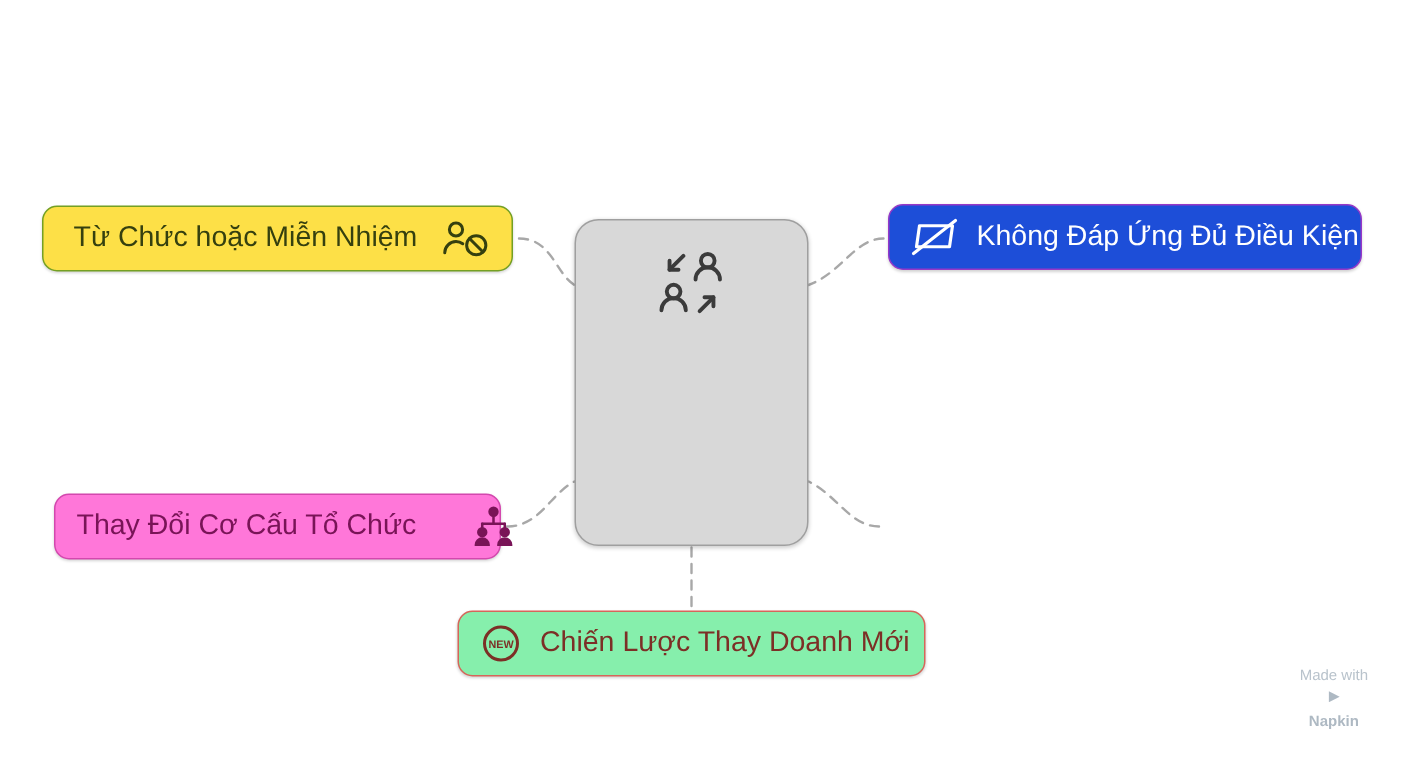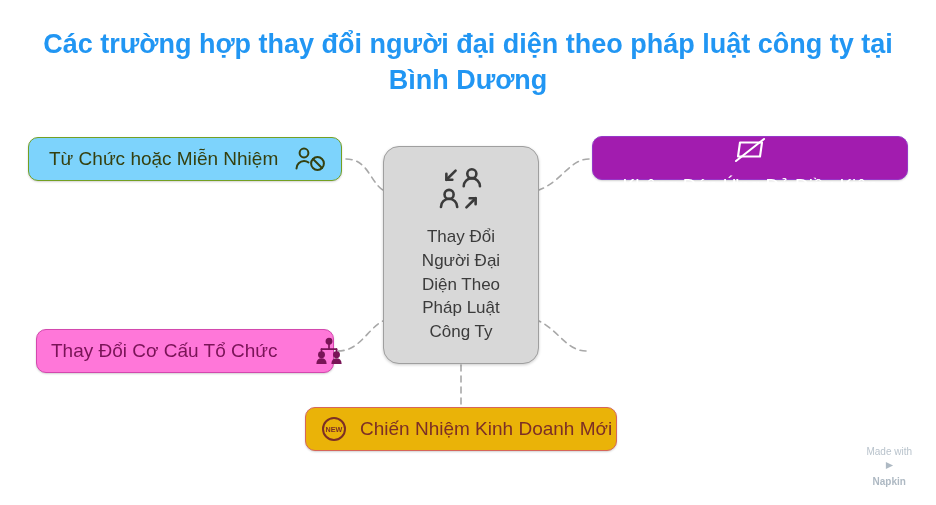--- a/index.html
+++ b/index.html
@@ -17,25 +17,25 @@
 
   .node{
     position:absolute;z-index:2;height:44px;border-radius:10px;
     display:flex;align-items:center;box-sizing:border-box;
     padding:0 14px;font-size:19px;gap:12px;
     box-shadow:0 1px 2px rgba(0,0,0,0.18);
   }
   .node .label{white-space:nowrap;}
   .node .icon{display:flex;align-items:center;flex:none;}
 
-  .node.green{left:28px;top:137px;width:314px;background:#7dd3fc;border:1px solid #74a023;color:#35400f;justify-content:space-between;padding-left:20px;}
-  .node.purple{left:592px;top:136px;width:316px;background:#a21caf;border:1px solid #9638c8;color:#ffffff;flex-direction:column;}
+  .node.green{left:28px;top:137px;width:314px;background:#fde047;border:1px solid #74a023;color:#35400f;justify-content:space-between;padding-left:20px;}
+  .node.purple{left:592px;top:136px;width:316px;background:#1d4ed8;border:1px solid #9638c8;color:#ffffff;}
   .node.pink{left:36px;top:329px;width:298px;background:#ff77d9;border:1px solid #d348ae;color:#791457;justify-content:space-between;gap:36px;}
   .node.yellow{left:589px;top:329px;width:142px;background:#ffe93c;border:1px solid #d3bd1e;color:#3c3813;}
-  .node.salmon{left:305px;top:407px;width:312px;background:#eab308;border:1px solid #d6665a;color:#7c2f26;}
+  .node.salmon{left:305px;top:407px;width:312px;background:#86efac;border:1px solid #d6665a;color:#7c2f26;}
 
   .center-node{
     position:absolute;z-index:2;left:383px;top:146px;width:156px;height:218px;
     background:#d8d8d8;border:1px solid #9f9f9f;border-radius:16px;
     box-shadow:0 1px 3px rgba(0,0,0,0.2);
     display:flex;flex-direction:column;align-items:center;box-sizing:border-box;
     padding-top:16px;
   }
   .center-node .center-label{
     width:100px;text-align:center;color:#3b3b3b;font-size:17px;line-height:1.4;margin-top:6px;
@@ -46,23 +46,20 @@
     display:flex;align-items:center;gap:4px;
     color:#b9c3cc;font-size:10px;flex-direction:column;
   }
   .watermark .brand{font-weight:bold;color:#aeb9c3;}
 </style>
 </head>
 <body>
 
 <div class="stage">
 
-  <div class="title">
-    <div class="inner">Các trường hợp thay đổi người đại diện theo pháp luật công ty tại Bình Dương</div>
-  </div>
 
   <svg class="connectors" width="936" height="505" viewBox="0 0 936 505">
     <path d="M346 159 C368 159 370 182 383 190"></path>
     <path d="M589 159 C570 159 561 182 539 190"></path>
     <path d="M338 351 C360 351 367 329 383 321"></path>
     <path d="M586 351 C567 351 558 330 539 321"></path>
     <path d="M461 365 L461 406"></path>
   </svg>
 
   <div class="center-node">
@@ -71,21 +68,20 @@
         <line x1="19" y1="7" x2="10.5" y2="15.5"></line>
         <polyline points="10.5,10 10.5,15.5 16,15.5"></polyline>
         <circle cx="34" cy="10" r="4.2"></circle>
         <path d="M26.5 21.5 c0 -4.1 3.4 -7.5 7.5 -7.5 s7.5 3.4 7.5 7.5"></path>
         <circle cx="13" cy="29" r="4.2"></circle>
         <path d="M5.5 40.5 c0 -4.1 3.4 -7.5 7.5 -7.5 s7.5 3.4 7.5 7.5"></path>
         <line x1="29" y1="41" x2="37.5" y2="32.5"></line>
         <polyline points="37.5,38 37.5,32.5 32,32.5"></polyline>
       </svg>
     </span>
-    <div class="center-label">Thay Đổi Người Đại Diện Theo Pháp Luật Công Ty</div>
   </div>
 
   <div class="node green">
     <span class="label">Từ Chức hoặc Miễn Nhiệm</span>
     <span class="icon">
       <svg width="34" height="30" viewBox="0 0 34 30" fill="none" stroke="#35400f" stroke-width="2" stroke-linecap="round">
         <circle cx="11" cy="9" r="4.4"></circle>
         <path d="M3.5 24.5 c0 -4.1 3.4 -7.5 7.5 -7.5 c1.7 0 3.3 0.6 4.5 1.5"></path>
         <circle cx="24.5" cy="19.5" r="6.4"></circle>
         <line x1="20" y1="15" x2="29" y2="24"></line>
@@ -121,21 +117,21 @@
   </div>
 
 
   <div class="node salmon">
     <span class="icon">
       <svg width="28" height="28" viewBox="0 0 28 28" fill="none">
         <circle cx="14" cy="14" r="11" stroke="#7c2f26" stroke-width="2"></circle>
         <text x="14" y="16.8" text-anchor="middle" font-size="7.2" font-weight="bold" fill="#7c2f26" stroke="none" font-family="Liberation Sans, sans-serif">NEW</text>
       </svg>
     </span>
-    <span class="label">Chiến Nhiệm Kinh Doanh Mới</span>
+    <span class="label">Chiến Lược Thay Doanh Mới</span>
   </div>
 
   <div class="watermark">
     <span>Made with</span>
     <span>
       <svg width="9" height="9" viewBox="0 0 10 10">
           <path d="M1 1 L9 5 L1 9 Z" fill="#aeb9c3"></path>
         </svg>
     </span>
     <span class="brand">Napkin</span>

